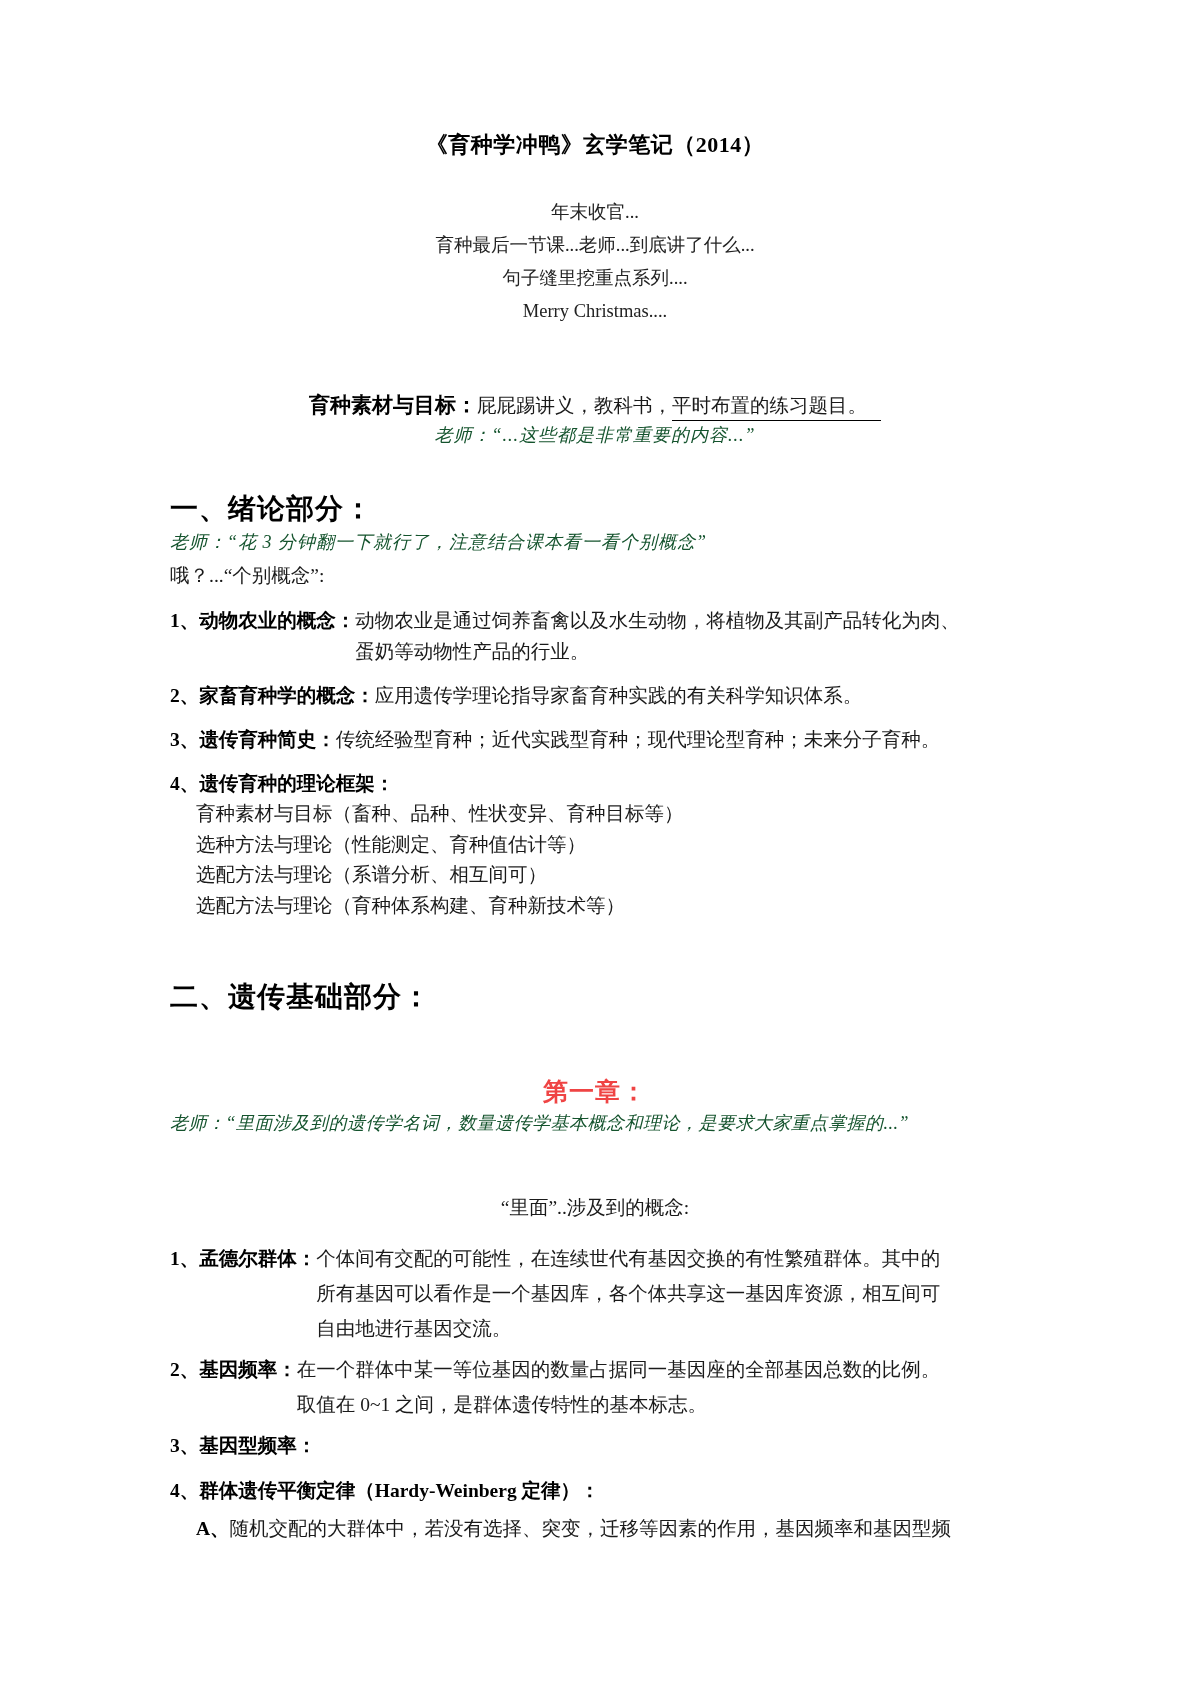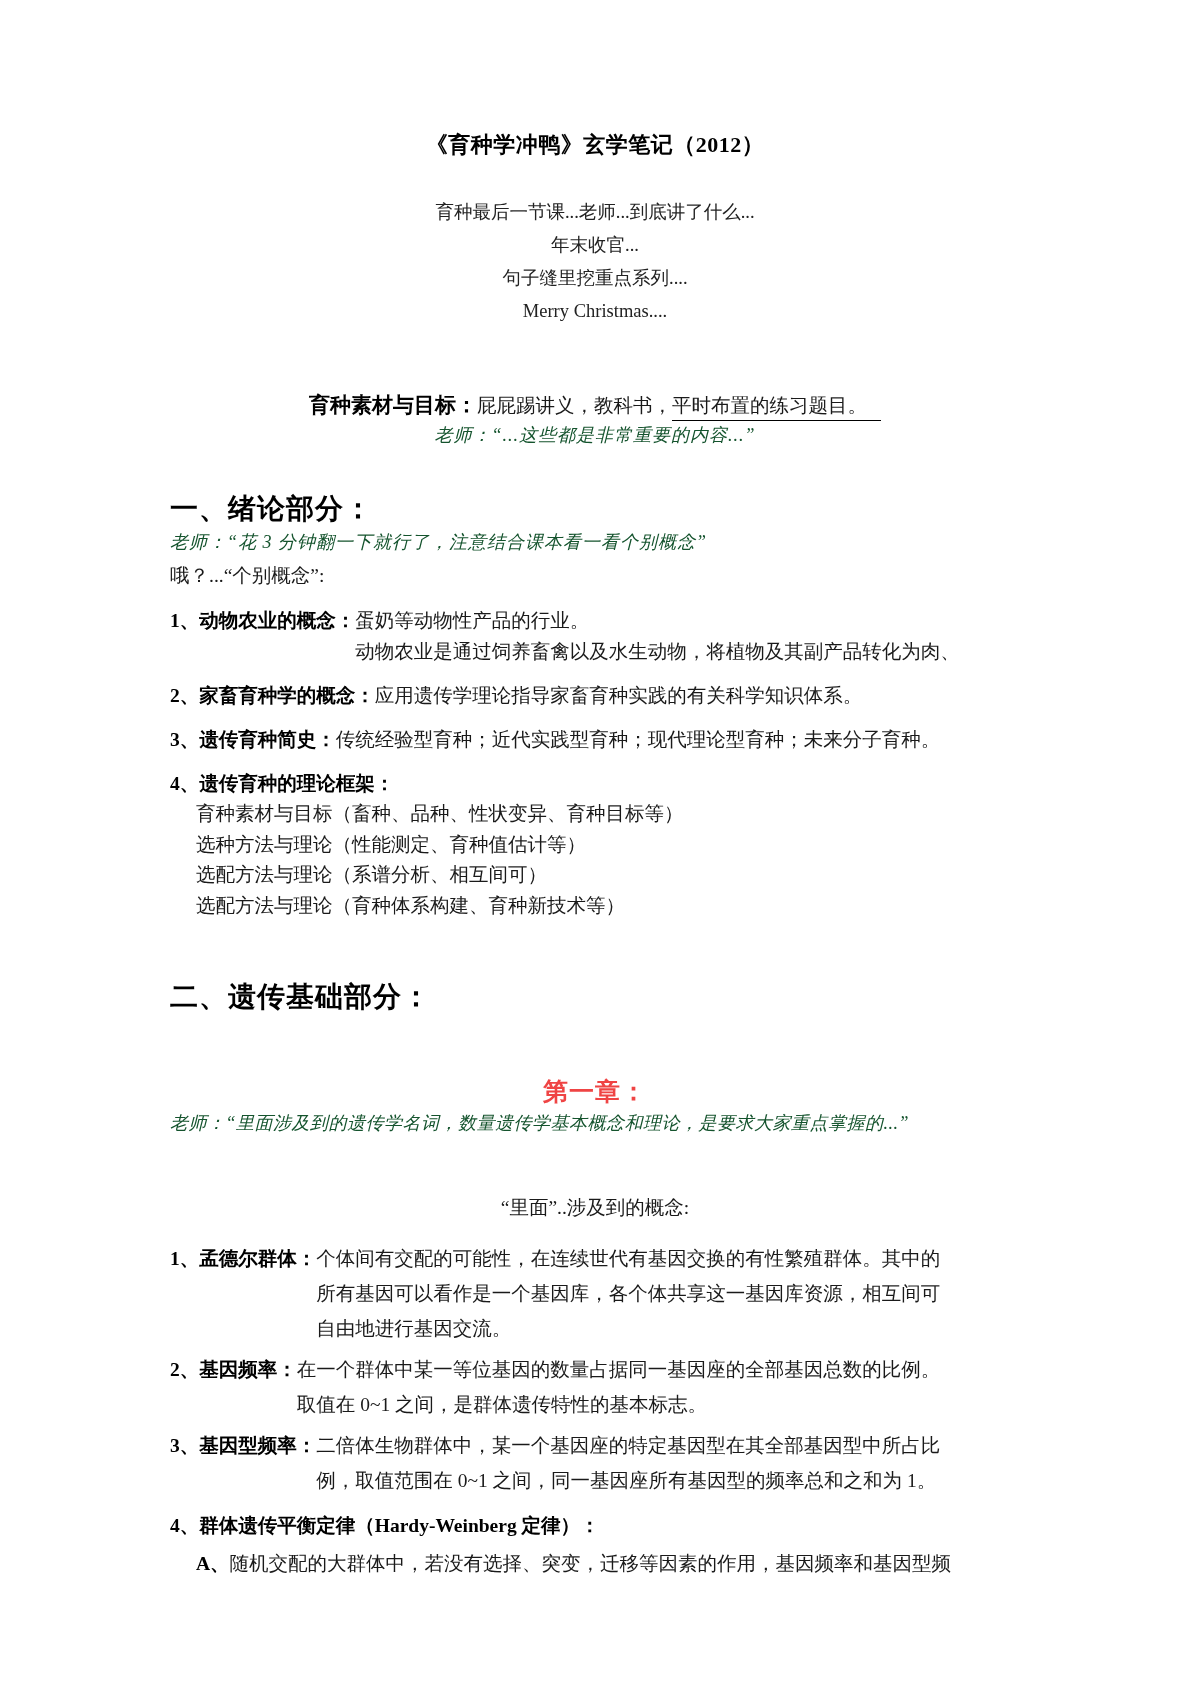--- a/index.html
+++ b/index.html
@@ -139,46 +139,46 @@
     display: flex;
     margin-left: 26px;
     margin-top: 3px;
   }
 </style>
 </head>
 <body>
 
 <div class="page">
 
-  <h1 class="doc-title">《育种学冲鸭》玄学笔记（2012）</h1>
+  <h1 class="doc-title">《育种学冲鸭》玄学笔记（2014）</h1>
 
   <div class="intro">
+    <p>年末收官...</p>
     <p>育种最后一节课...老师...到底讲了什么...</p>
-    <p>年末收官...</p>
     <p>句子缝里挖重点系列....</p>
     <p>Merry Christmas....</p>
   </div>
 
   <div class="review-line">
     <span class="review-label">育种素材与目标：</span><span>屁屁踢讲义，教科书，</span><span class="u-line">平时布置的练习题目。</span>
   </div>
   <p class="script quote-center">老师：“...这些都是非常重要的内容...”</p>
 
   <h2 class="h-section h1-space">一、绪论部分：</h2>
 
   <p class="script quote-left">老师：“花 3 分钟翻一下就行了，注意结合课本看一看个别概念”</p>
   <p class="reaction-line">哦？...“个别概念”:</p>
 
   <div class="items-intro">
 
     <div class="item">
       <span class="item-label">1、动物农业的概念：</span>
       <div class="item-lines">
+        <div>动物农业是通过饲养畜禽以及水生动物，将植物及其副产品转化为肉、</div>
         <div>蛋奶等动物性产品的行业。</div>
-        <div>动物农业是通过饲养畜禽以及水生动物，将植物及其副产品转化为肉、</div>
       </div>
     </div>
 
     <div class="item">
       <span class="item-label">2、家畜育种学的概念：</span>
       <div class="item-lines">
         <div>应用遗传学理论指导家畜育种实践的有关科学知识体系。</div>
       </div>
     </div>
 
@@ -223,24 +223,20 @@
     <div class="g-item">
       <span class="item-label">2、基因频率：</span>
       <div class="item-lines">
         <div>在一个群体中某一等位基因的数量占据同一基因座的全部基因总数的比例。</div>
         <div>取值在 0~1 之间，是群体遗传特性的基本标志。</div>
       </div>
     </div>
 
     <div class="g-item">
       <span class="item-label">3、基因型频率：</span>
-      <div class="item-lines">
-        <div>二倍体生物群体中，某一个基因座的特定基因型在其全部基因型中所占比</div>
-        <div>例，取值范围在 0~1 之间，同一基因座所有基因型的频率总和之和为 1。</div>
-      </div>
     </div>
 
     <div class="hw-item">
       <span class="item-label">4、群体遗传平衡定律（Hardy-Weinberg 定律）：</span>
       <div class="hw-sub">
         <span class="item-label">A、</span>
         <span>随机交配的大群体中，若没有选择、突变，迁移等因素的作用，基因频率和基因型频</span>
       </div>
     </div>
 

